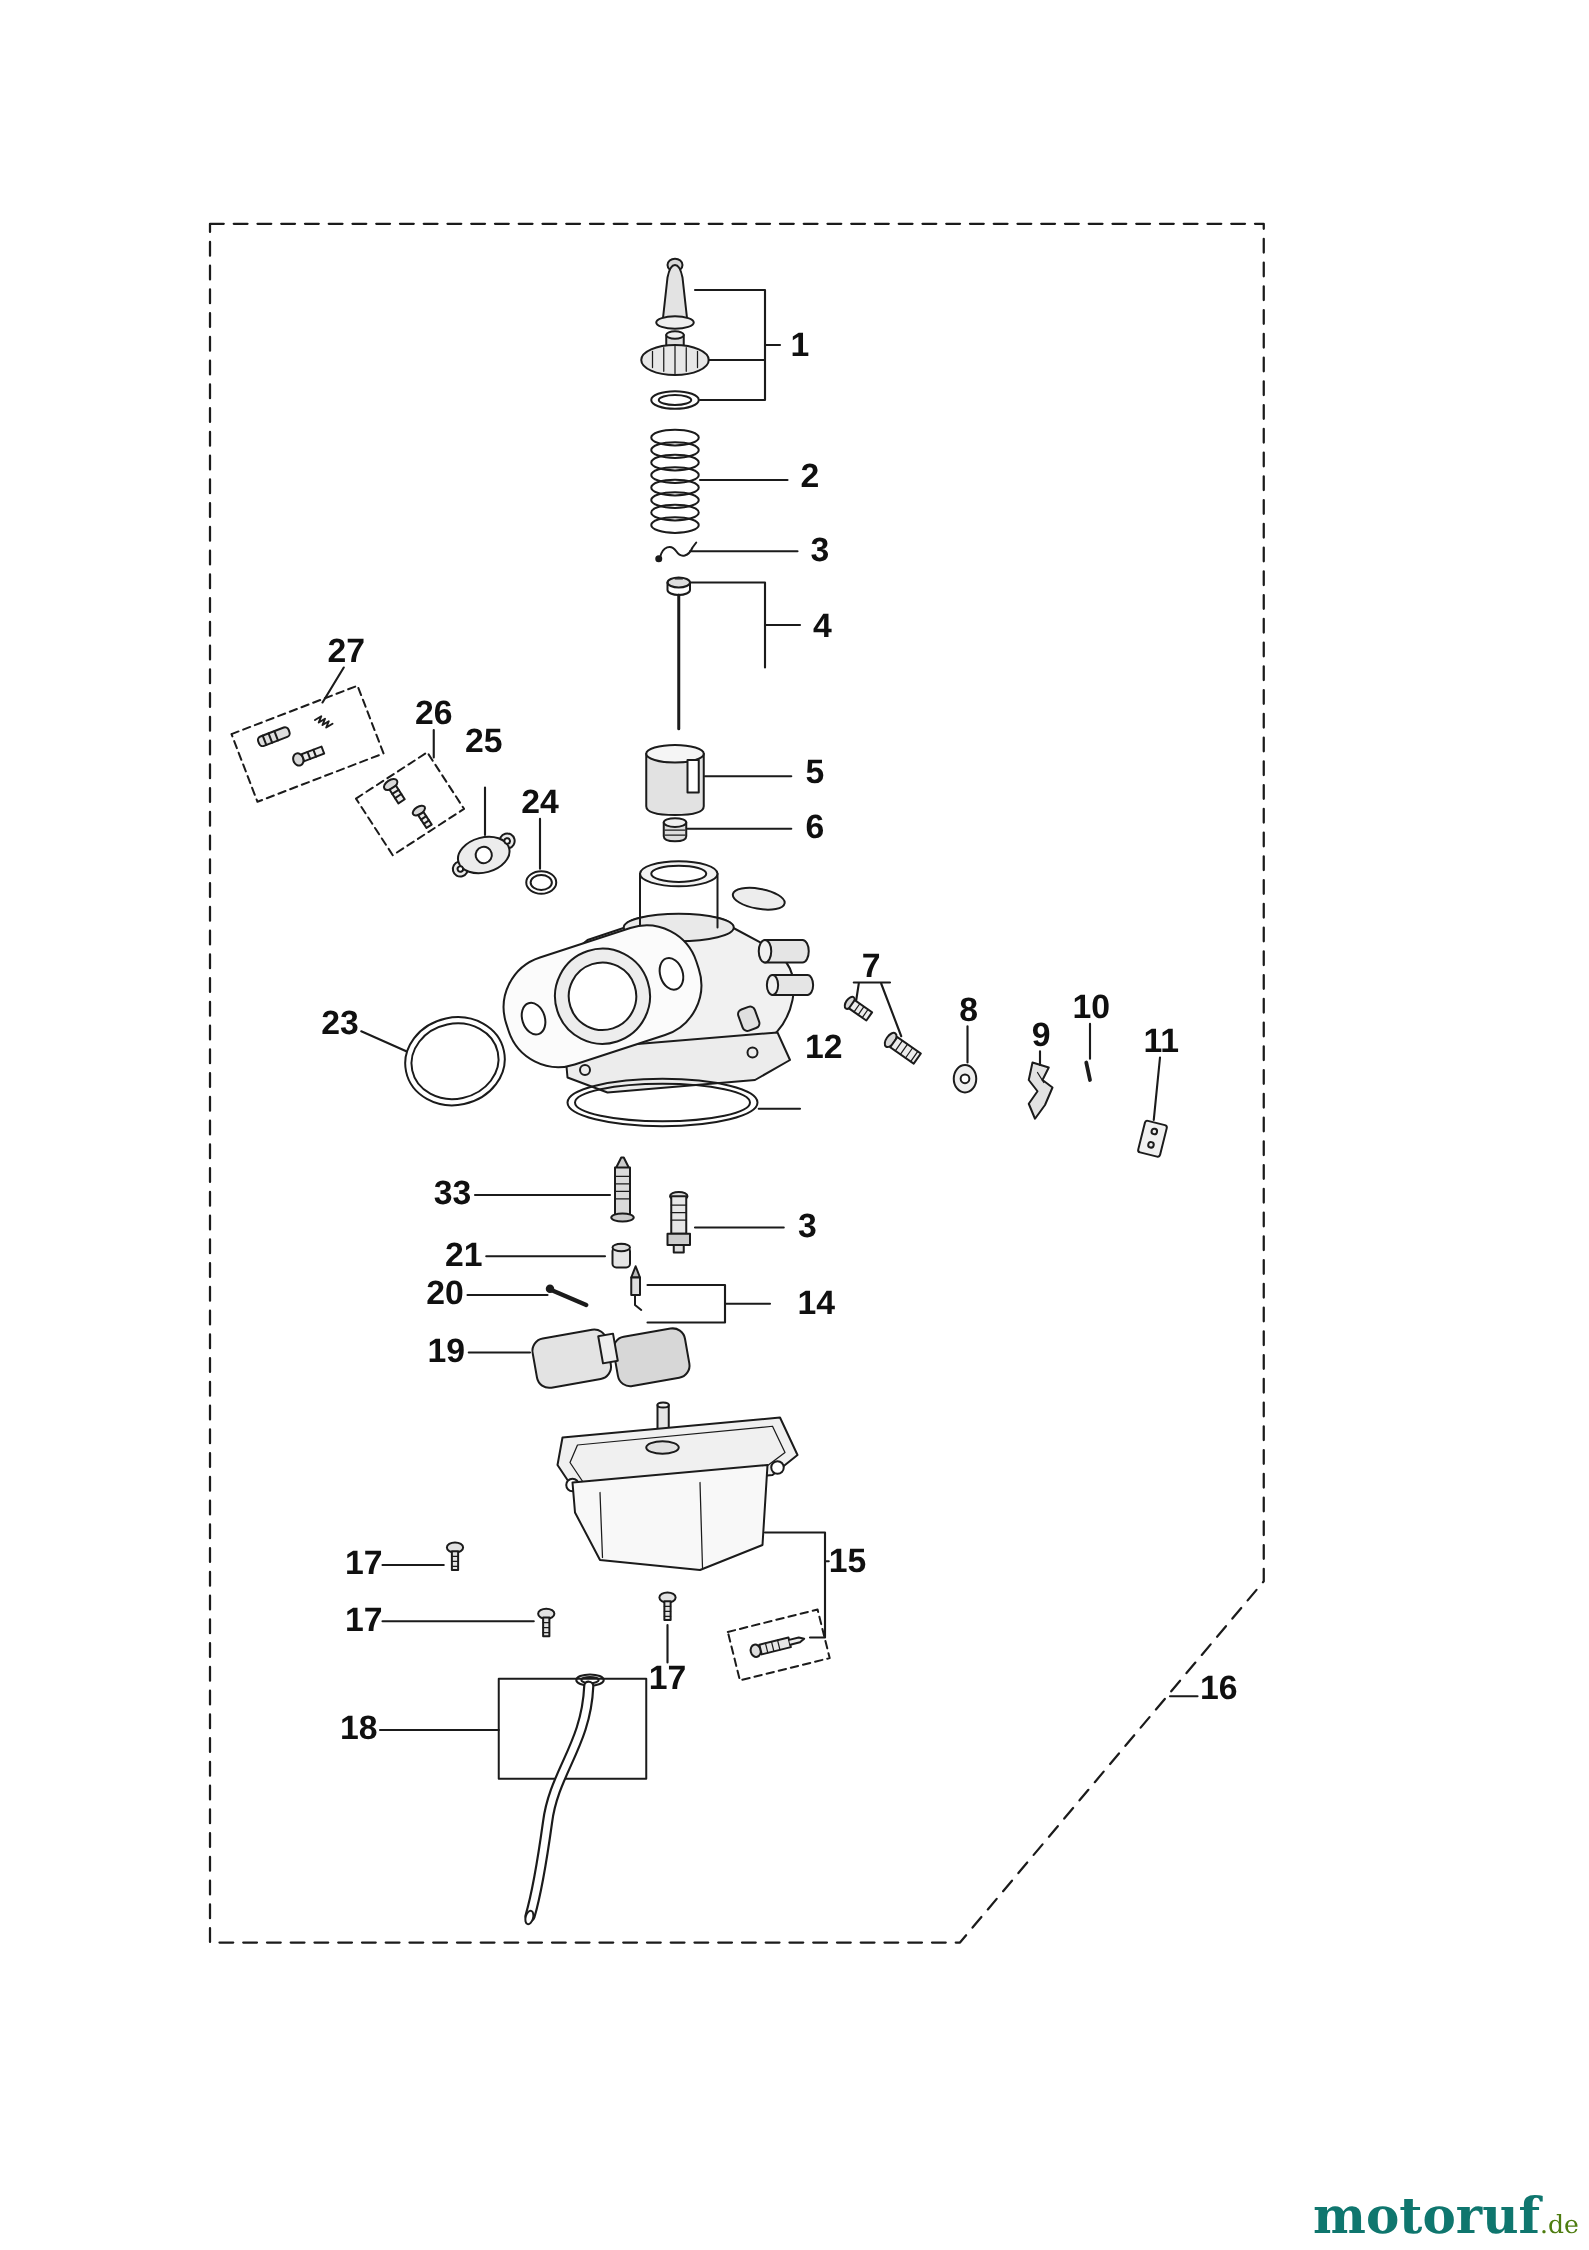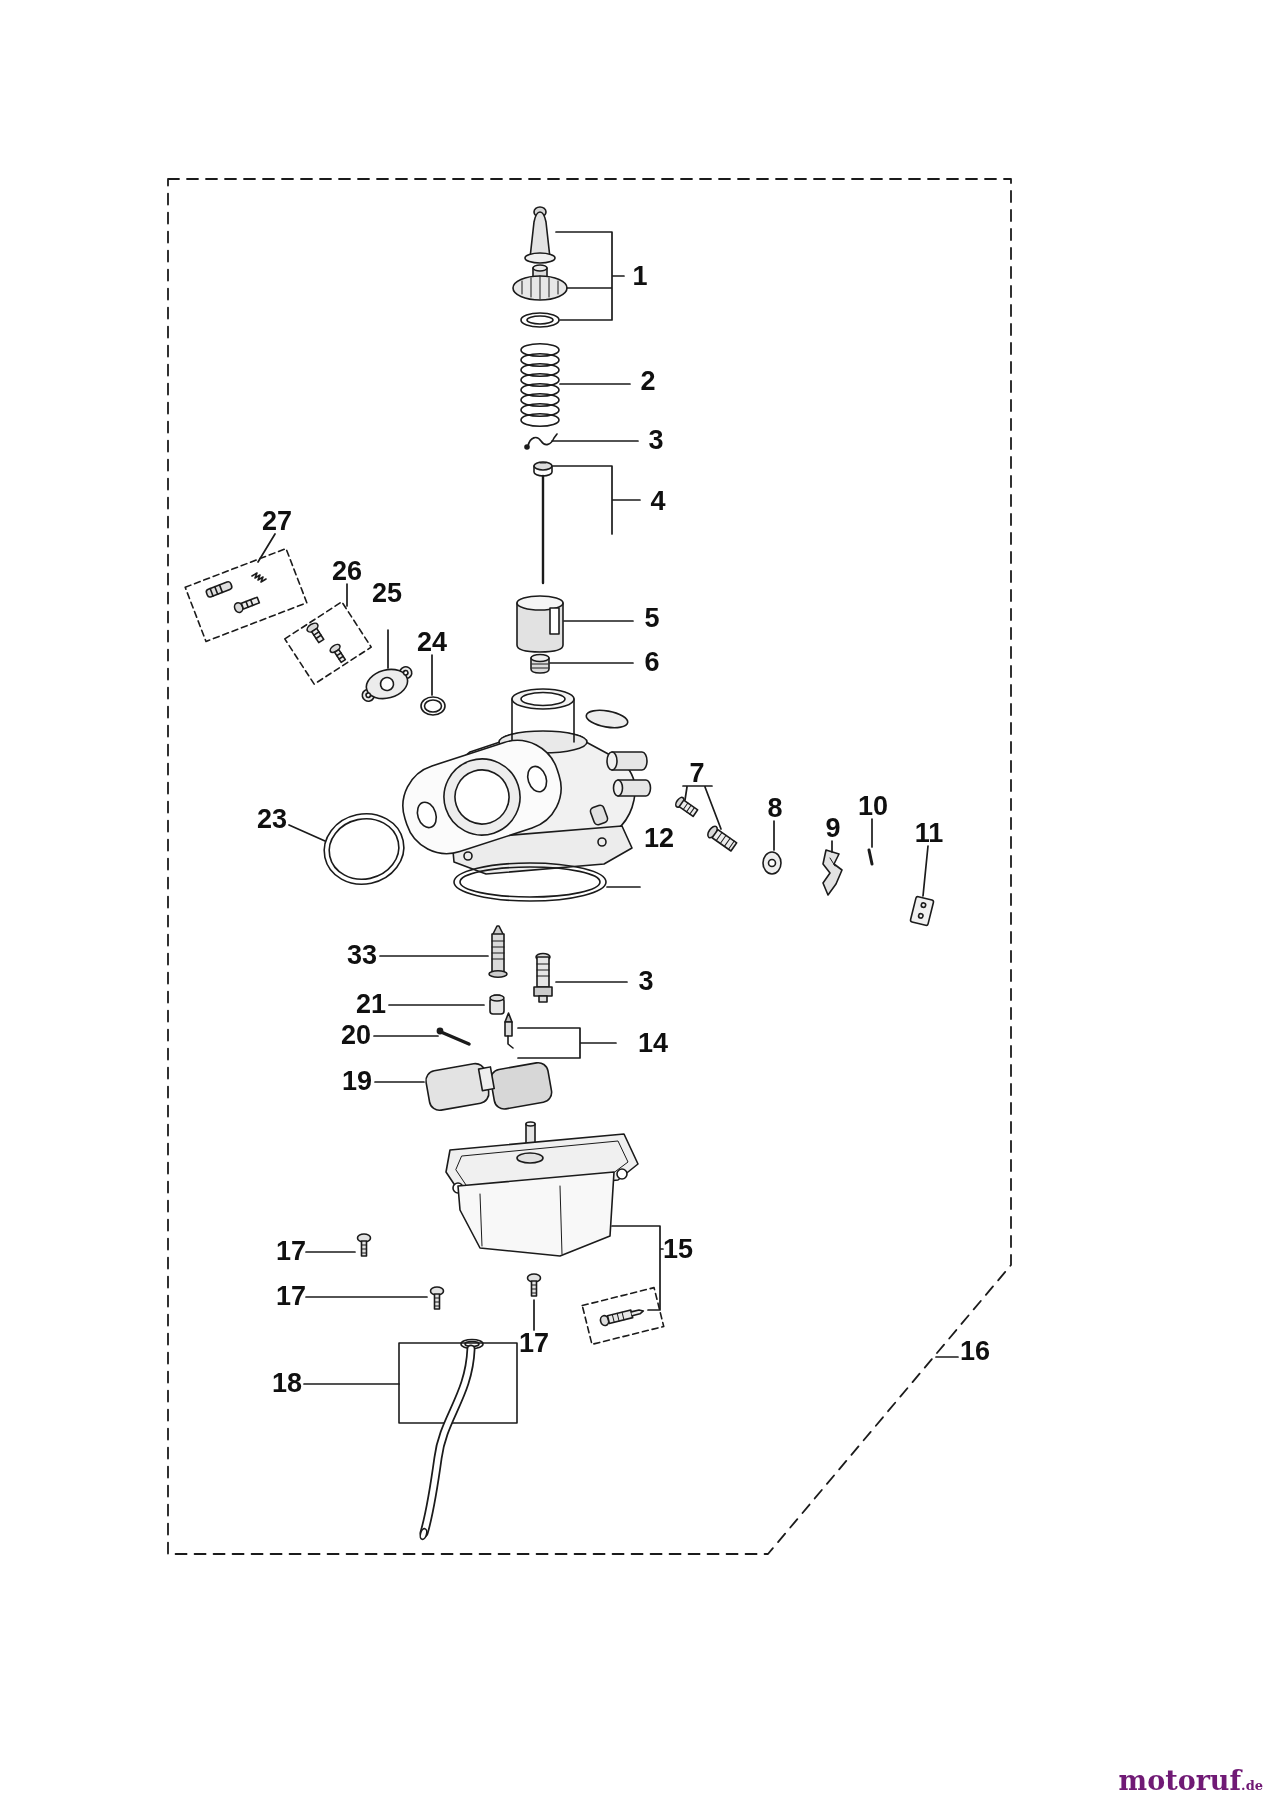--- a/index.html
+++ b/index.html
@@ -4,22 +4,22 @@
 <style>
   html,body{margin:0;padding:0;background:#ffffff;}
   .stage{position:relative;width:1271px;height:1800px;background:#fff;overflow:hidden;
          font-family:"Liberation Sans",sans-serif;}
   .stage svg{position:absolute;left:0;top:0;}
   .co{position:absolute;transform:translate(-50%,-50%);
       font:700 27px "Liberation Sans",sans-serif;color:#101010;
       letter-spacing:0;white-space:nowrap;z-index:5;}
   .watermark{position:absolute;right:8px;bottom:4px;z-index:6;cursor:pointer;
              font-family:"DejaVu Serif",serif;}
-  .watermark .brand{font-weight:700;font-size:27px;color:#701a75;}
-  .watermark .suffix{font-weight:700;font-size:13px;color:#701a75;}
+  .watermark .brand{font-weight:700;font-size:40px;color:#0f766e;}
+  .watermark .suffix{font-weight:400;font-size:20px;color:#4d7c0f;}
 </style>
 </head>
 <body>
 
 <div class="stage">
 
 <svg width="1271" height="1800" viewBox="0 0 1271 1800">
   <g stroke="#1b1b1b" stroke-width="1.6" fill="none" stroke-linecap="round" stroke-linejoin="round">
 
     <g>

